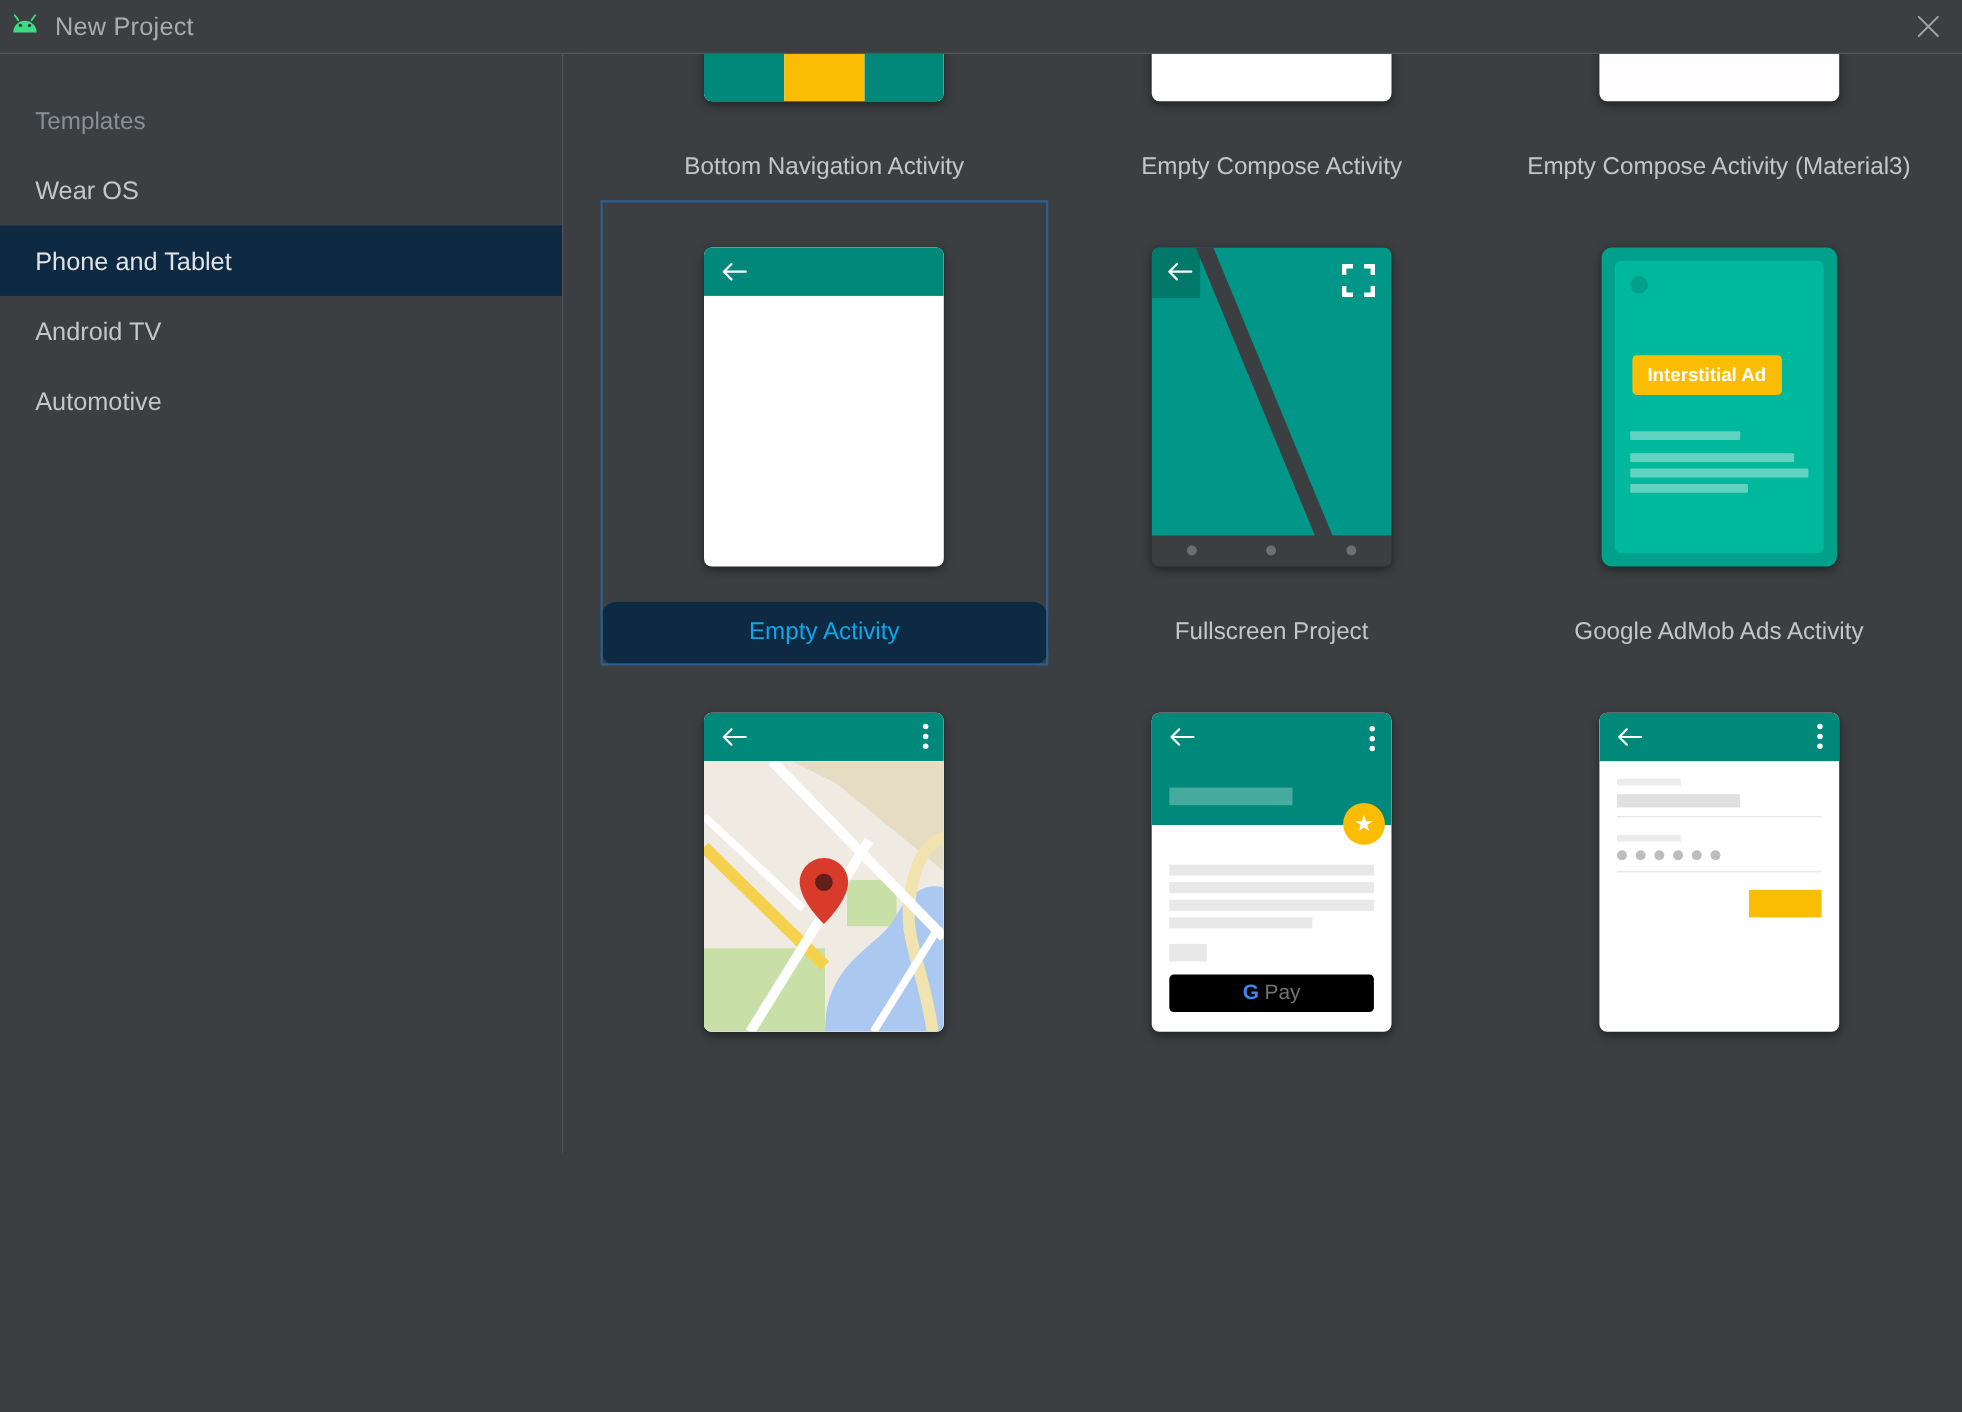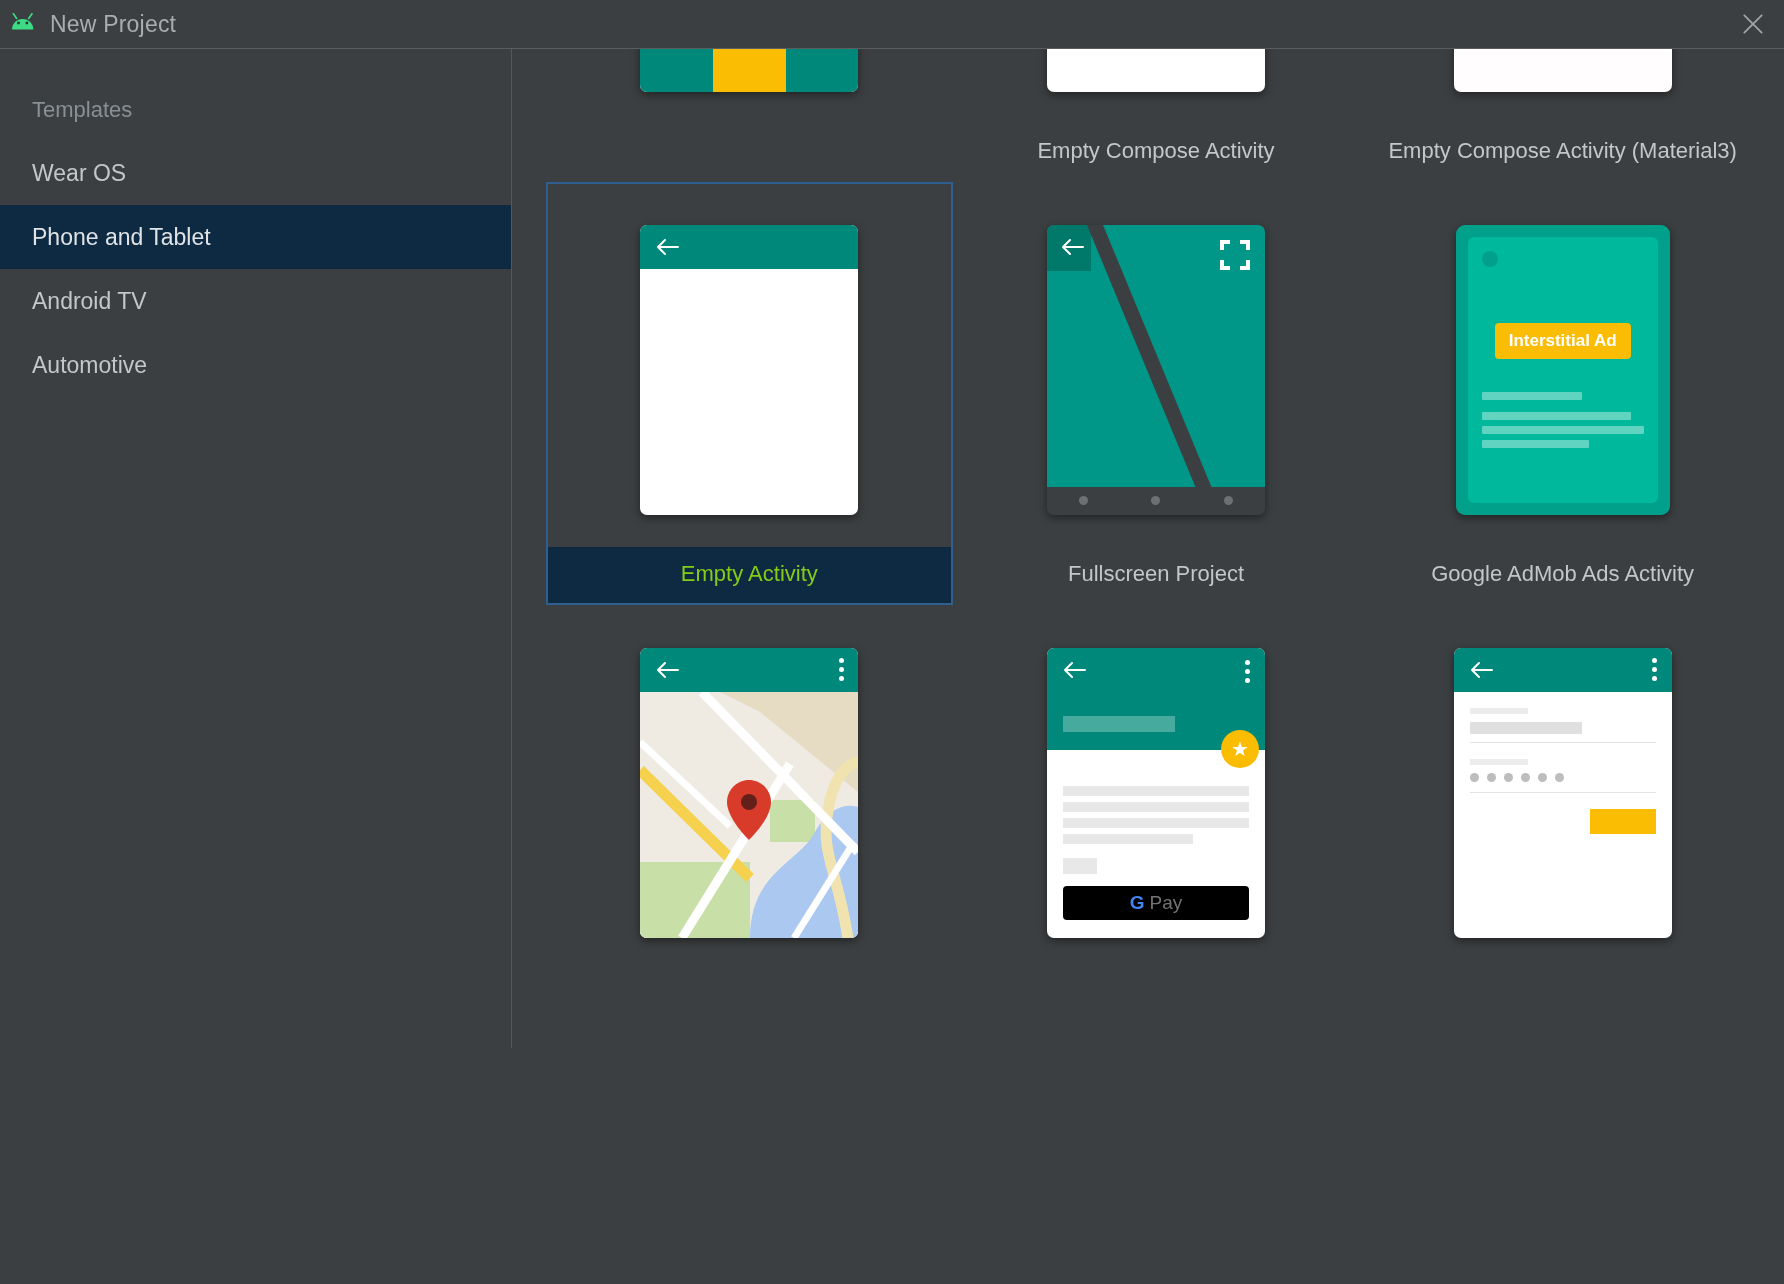--- a/index.html
+++ b/index.html
@@ -65,21 +65,21 @@
   .thumb-wrap {
     height: 355px; width: 100%;
     display: flex; align-items: center; justify-content: center;
   }
   .cell-label {
     width: 100%; text-align: center;
     font-size: 22px; color: #c3c7ca;
     padding: 14px 0 18px;
   }
   .cell.selected { outline: 2px solid #2f5f8f; outline-offset: -2px; }
-  .cell.selected .cell-label { background: #0e2a42; color: #84cc16; }
+  .cell.selected .cell-label { background: #0e2a42; color: #0ea5e9; border-radius: 15px; }
 
   
   .phone {
     width: 218px; height: 290px;
     border-radius: 7px; overflow: hidden;
     background: #fff;
     box-shadow: 0 3px 9px rgba(0,0,0,.45);
     position: relative;
   }
 
@@ -104,21 +104,21 @@
   .fs-diag { position: absolute; left: 0; top: 0; width: 100%; height: 100%; }
   .fs-navbar { position: absolute; left: 0; right: 0; bottom: 0; height: 28px; background: #3c3f41; display: flex; align-items: center; justify-content: space-around; }
   .fs-navbar i { width: 9px; height: 9px; border-radius: 50%; background: #6d7072; display: block; }
   .fs-back { position: absolute; left: 12px; top: 12px; width: 26px; height: 20px; }
   .fs-expand { position: absolute; right: 14px; top: 14px; width: 32px; height: 32px; }
 
   
   .admob { width: 214px; height: 290px; background: #00a08a; border-radius: 9px; padding: 12px; box-shadow: 0 3px 9px rgba(0,0,0,.45); }
   .admob-in { width: 100%; height: 100%; background: #00b89c; border-radius: 6px; position: relative; padding: 14px; }
   .admob-dot { width: 16px; height: 16px; border-radius: 50%; background: #00a08a; }
-  .admob-btn { position: absolute; left: 27px; top: 86px; background: #fbbc04; color: #fff; font-size: 17px; font-weight: bold; padding: 8px 14px; border-radius: 4px; }
+  .admob-btn { position: absolute; left: 16px; top: 86px; background: #fbbc04; color: #fff; font-size: 17px; font-weight: bold; padding: 8px 14px; border-radius: 4px; }
   .admob-lines { position: absolute; left: 14px; top: 155px; right: 14px; }
   .admob-lines span { display: block; height: 8px; background: rgba(255,255,255,.38); margin-bottom: 6px; border-radius: 1px; }
 
   
   .mapbody { position: absolute; inset: 44px 0 0 0; overflow: hidden; background: #efebe3; }
 
   
   .gp-head { height: 102px; background: #00897b; position: relative; }
   .gp-chip { position: absolute; left: 16px; bottom: 14px; width: 112px; height: 16px; background: rgba(255,255,255,.28); }
   .gp-fab { position: absolute; right: 6px; bottom: -18px; width: 38px; height: 38px; border-radius: 50%; background: #fbbc04; display: flex; align-items: center; justify-content: center; color: #fff; font-size: 20px; line-height: 1; }
@@ -202,20 +202,21 @@
         <div class="cell">
           <div class="thumb-wrap">
             <div class="phone">
               <div class="bn-bar">
                 <span style="background:#00897b"></span>
                 <span style="background:#fbbc04"></span>
                 <span style="background:#00897b"></span>
               </div>
             </div>
           </div>
+          <div class="cell-label">Bottom Navigation Activity</div>
         </div>
 
         <div class="cell">
           <div class="thumb-wrap">
             <div class="compose-card">
               
             </div>
           </div>
           <div class="cell-label">Empty Compose Activity</div>
         </div>

